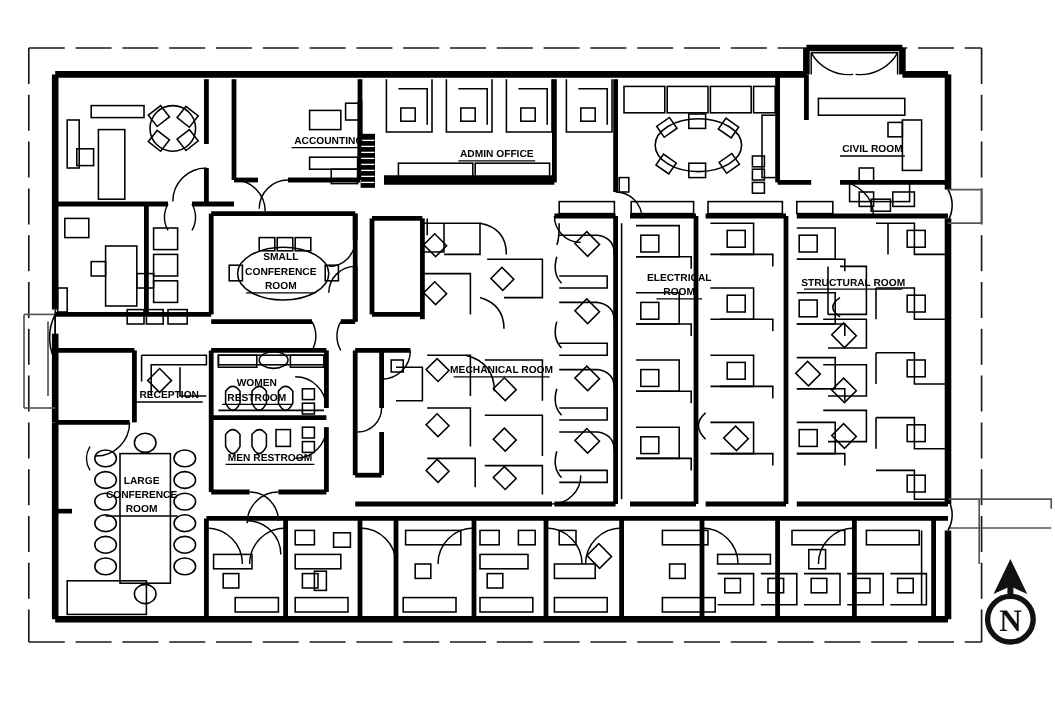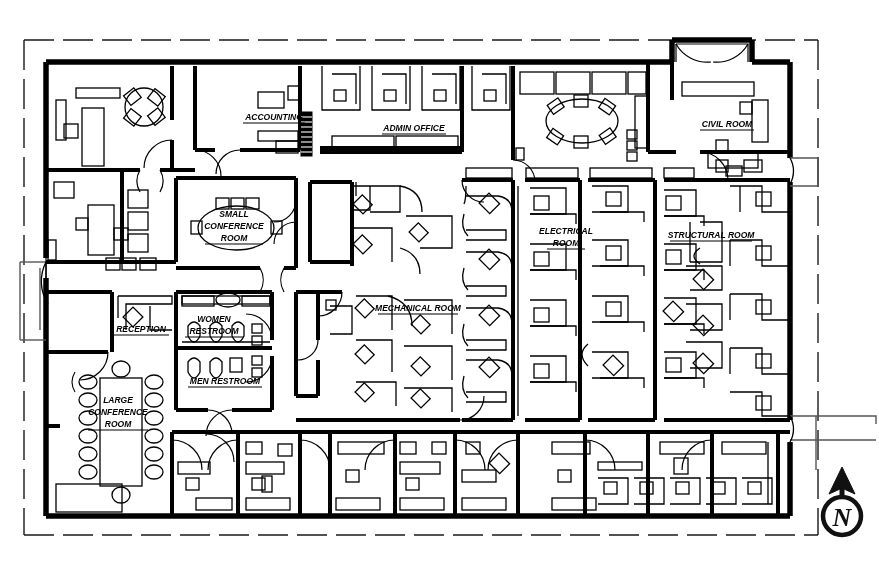--- a/index.html
+++ b/index.html
@@ -1,17 +1,17 @@
 <!DOCTYPE html>
 <html><head>
 <meta charset="utf-8">
 <style>
   html,body{margin:0;padding:0;background:#ffffff;}
   body{width:879px;height:588px;overflow:hidden;font-family:"Liberation Sans",sans-serif;}
-  #plan-root{position:relative;width:879px;height:508px;background:#fff;font-style:italic;}
+  #plan-root{position:relative;width:879px;height:508px;background:#fff;}
   svg#floorplan{display:block;width:879px;height:588px;}
   .rm-label{font-family:"Liberation Sans",sans-serif;font-weight:bold;text-anchor:middle;fill:#000;}
   .north-letter{font-family:"Liberation Serif",serif;font-weight:bold;text-anchor:middle;fill:#111;}
 </style>
 </head>
 <body>
 
 <div id="plan-root">
 <svg id="floorplan" viewBox="0 0 879 588" xmlns="http://www.w3.org/2000/svg">
 

